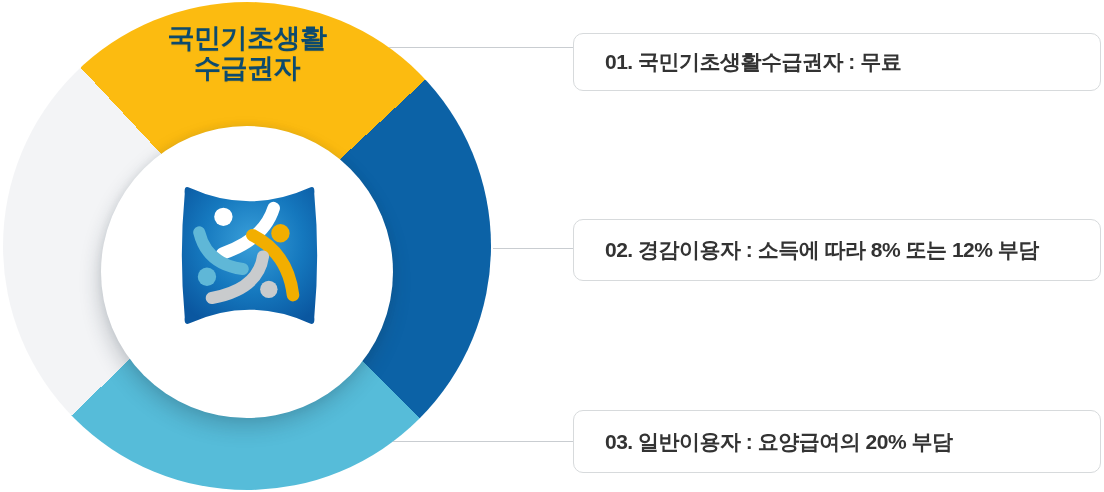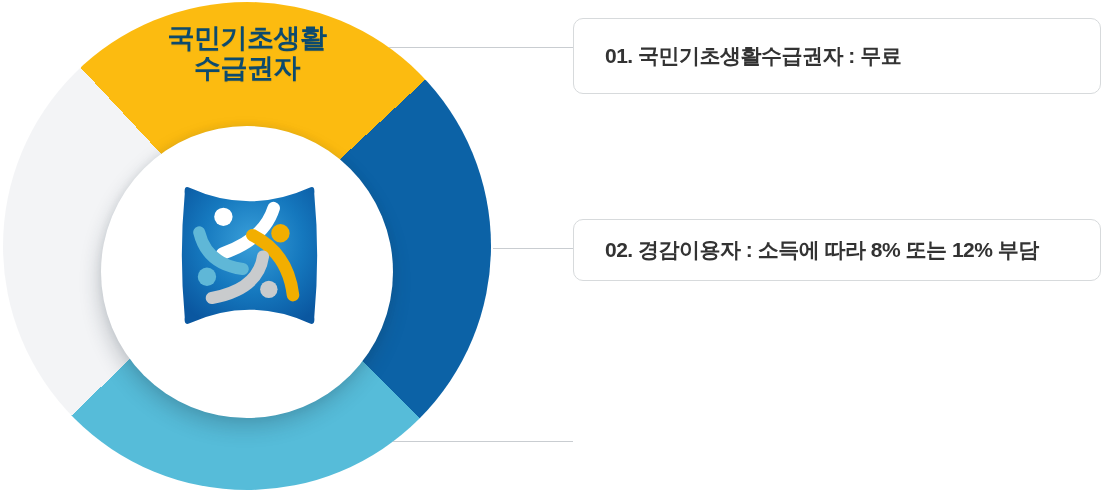--- a/index.html
+++ b/index.html
@@ -43,21 +43,21 @@
   .connector.c3{left:393px;top:441px;width:180px;}
 
   
   .callout{
     position:absolute;left:573px;width:528px;box-sizing:border-box;
     background:#ffffff;border:1px solid var(--box-border,#D7DADC);border-radius:10px;
     display:flex;align-items:center;padding-left:31px;
     font-size:21px;font-weight:bold;color:var(--text-dark,#333333);
     letter-spacing:-0.5px;
   }
-  .callout.b1{top:18px;height:76px;}
+  .callout.b1{top:33px;height:58px;}
   .callout.b2{top:219px;height:62px;}
   .callout.b3{top:410px;height:63px;}
 </style>
 </head>
 <body>
 
 <div class="stage">
 
   <div class="ring"></div>
   <div class="inner-disc"></div>
@@ -93,14 +93,17 @@
   <div class="connector c1"></div>
   <div class="connector c2"></div>
   <div class="connector c3"></div>
 
   <div class="callout b1">
     <span>01. 국민기초생활수급권자 : 무료</span>
   </div>
   <div class="callout b2">
     <span>02. 경감이용자 : 소득에 따라 8% 또는 12% 부담</span>
   </div>
+  <div class="callout b3">
+    <span>03. 일반이용자 : 요양급여의 20% 부담</span>
+  </div>
 
 </div>
 
 </body></html>

